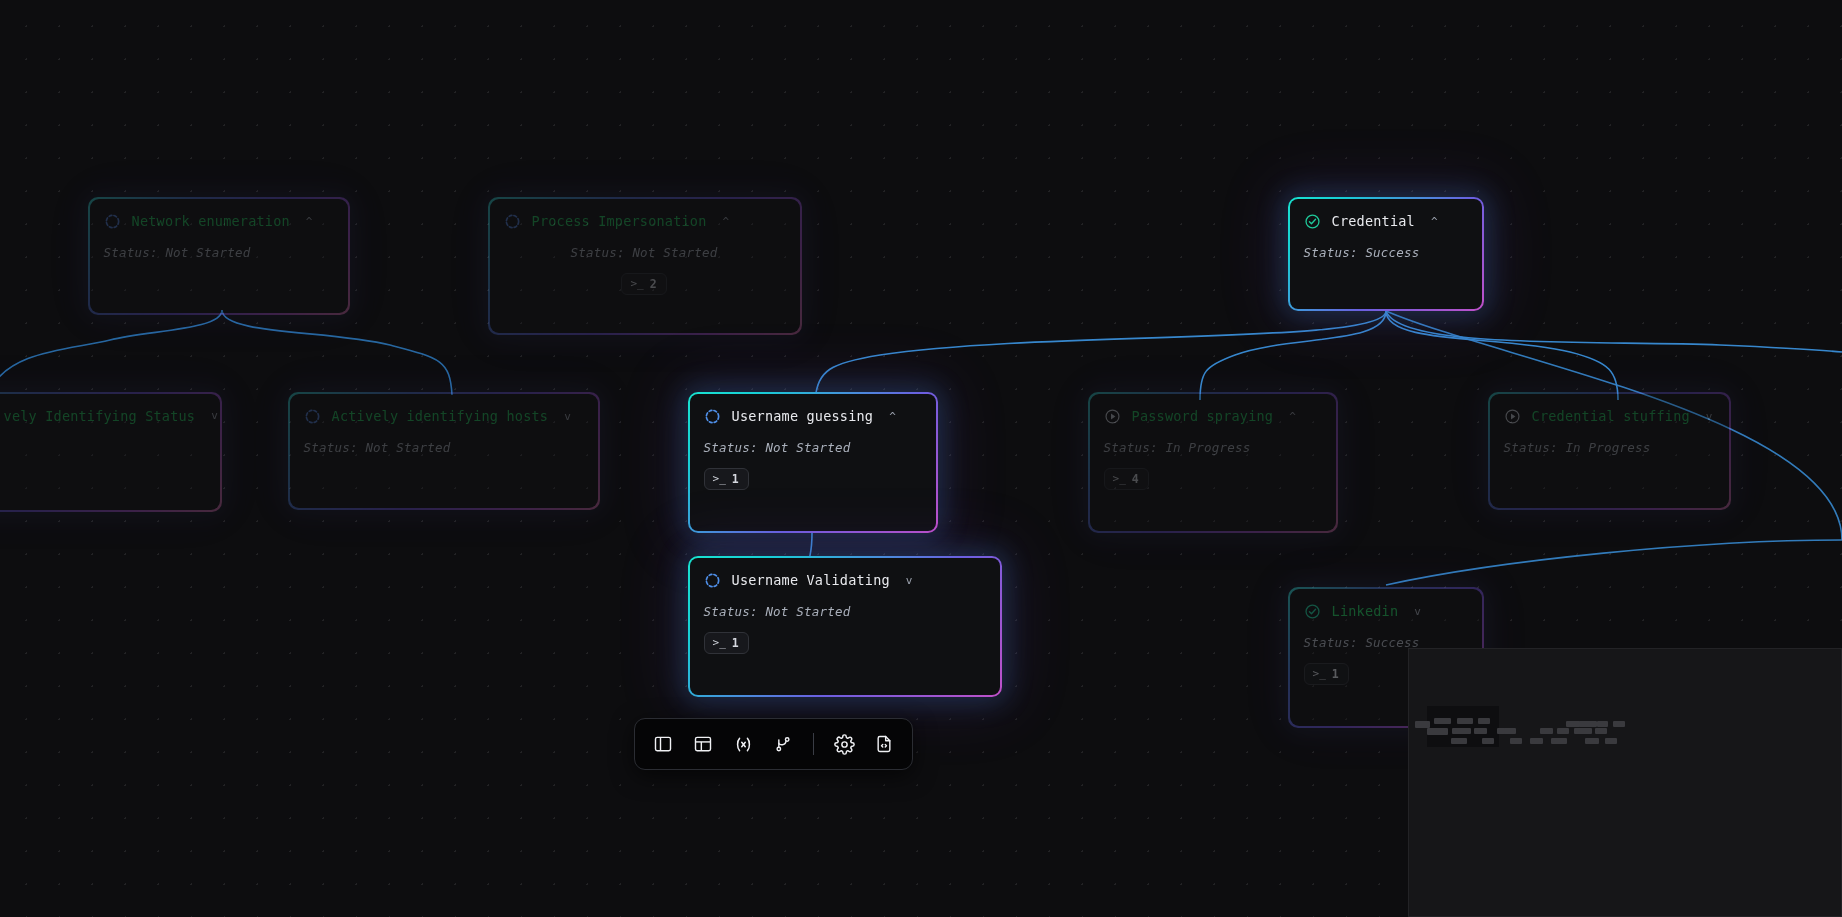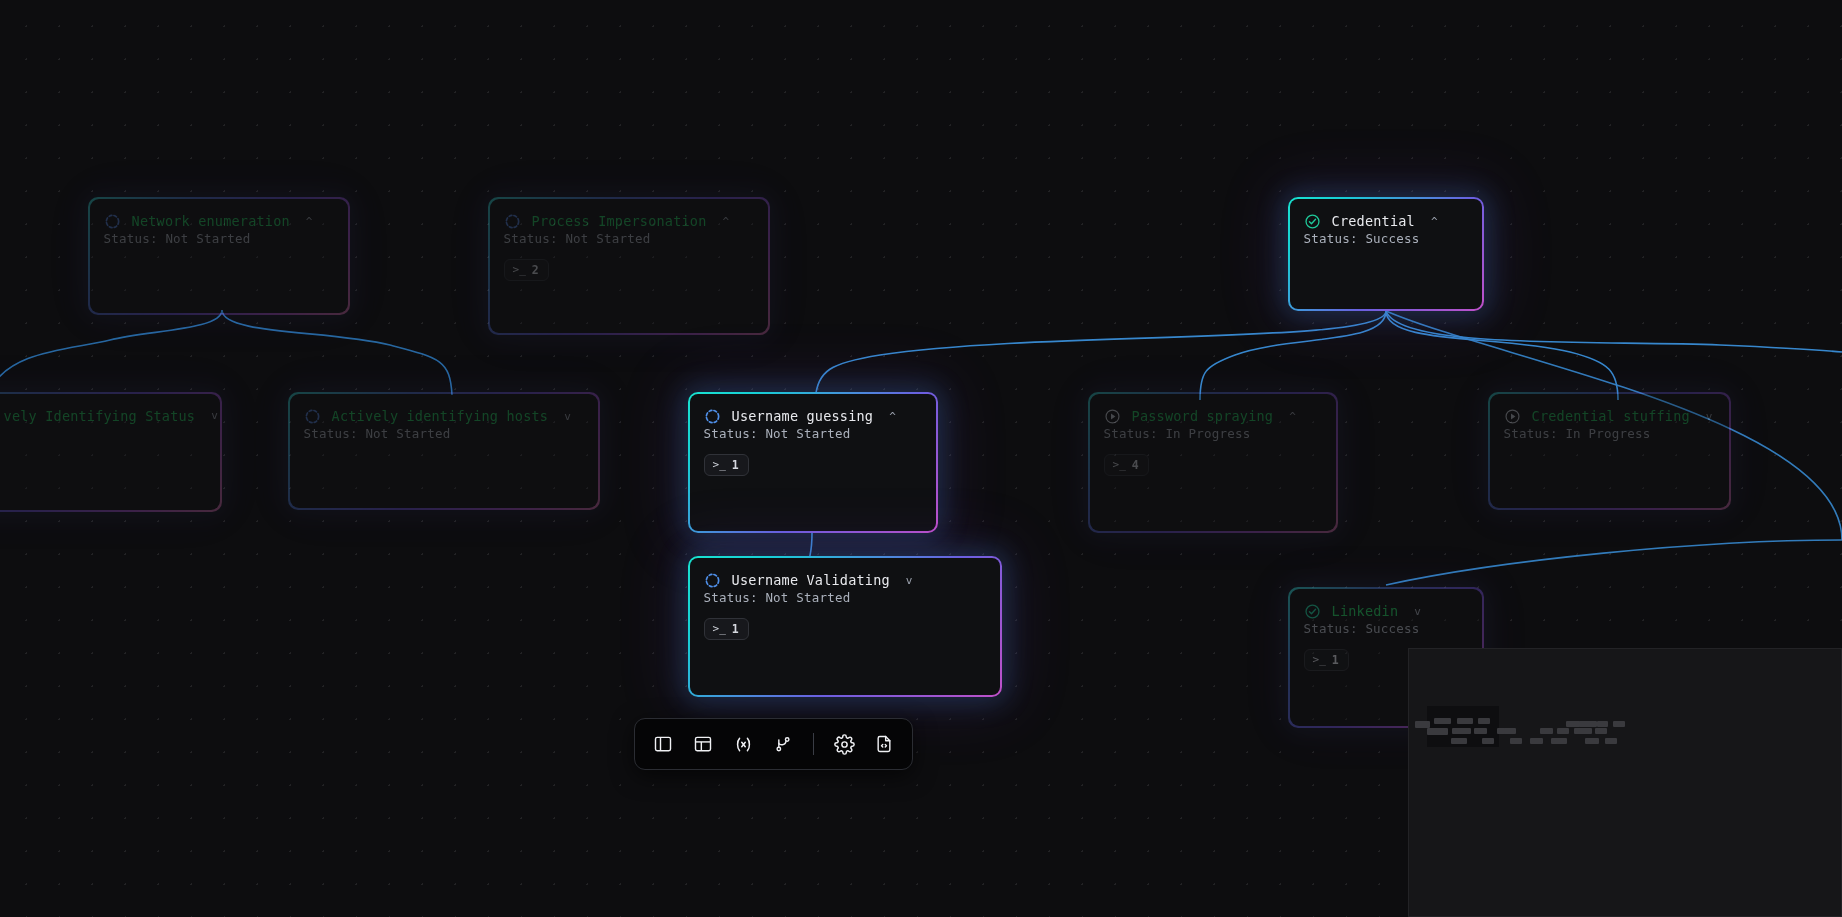--- a/index.html
+++ b/index.html
@@ -64,25 +64,26 @@
     white-space: nowrap;
   }
   .node.dim .node-title, .node.dim2 .node-title { color: #22c55e; }
   .chev {
     margin-left: 5px;
     font-size: 11px;
     color: #9aa0ac;
     line-height: 1;
   }
   .node-status {
-    margin-top: 1px;
+    margin-top: 15px;
     font-size: 12.5px;
     color: #aab0bb;
     letter-spacing: 0.2px;
     white-space: nowrap;
+    font-style: italic;
   }
   .badge {
     margin-top: 13px;
     display: inline-flex;
     align-items: center;
     gap: 6px;
     background: #17181c;
     border: 1px solid #303238;
     border-radius: 6px;
     padding: 3px 9px 3px 8px;
@@ -167,21 +168,21 @@
               <circle cx="10" cy="10" r="7.2" fill="none" stroke="#4f7fd8" stroke-width="2" stroke-dasharray="3.2 2.6" stroke-linecap="round"></circle>
             </svg>
         </span>
         <span class="node-title">Network enumeration</span>
         <span class="chev">^</span>
       </div>
       <div class="node-status">Status: Not Started</div>
     </div>
   </div>
 
-  <div class="node dim glow-soft" style="left:488px; top:197px; width:282px; height:138px;">
+  <div class="node dim glow-soft" style="left:488px; top:197px; width:314px; height:138px;text-align:center;">
     <div class="inner">
       <div class="node-head">
         <span class="ico">
           <svg viewBox="0 0 20 20" class="ico">
               <circle cx="10" cy="10" r="7.2" fill="none" stroke="#4f7fd8" stroke-width="2" stroke-dasharray="3.2 2.6" stroke-linecap="round"></circle>
             </svg>
         </span>
         <span class="node-title">Process Impersonation</span>
         <span class="chev">^</span>
       </div>

